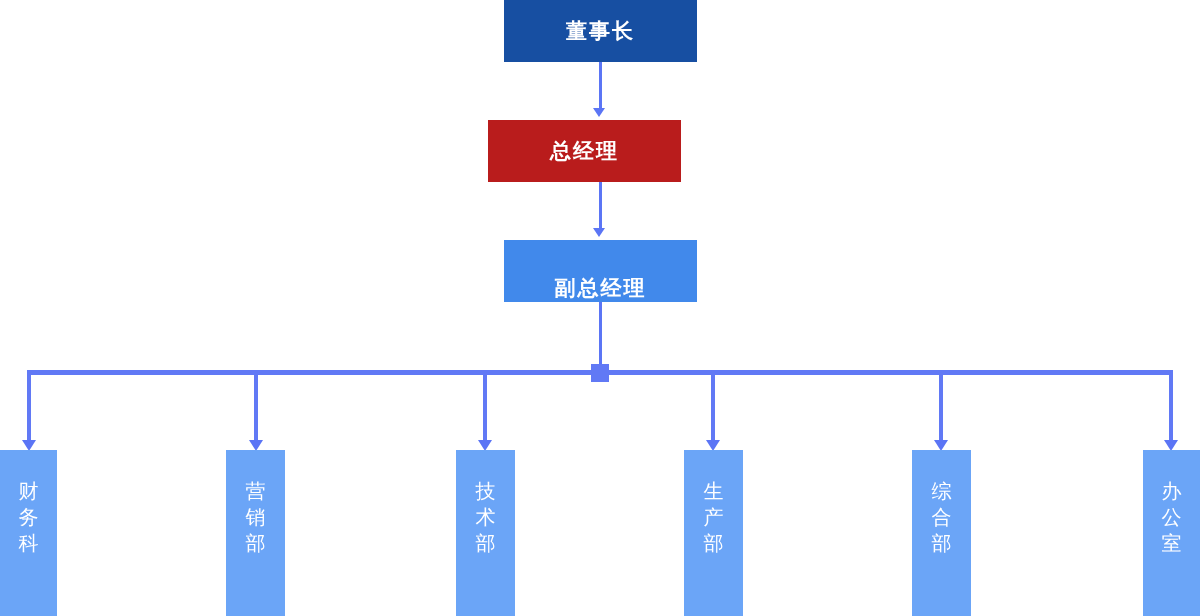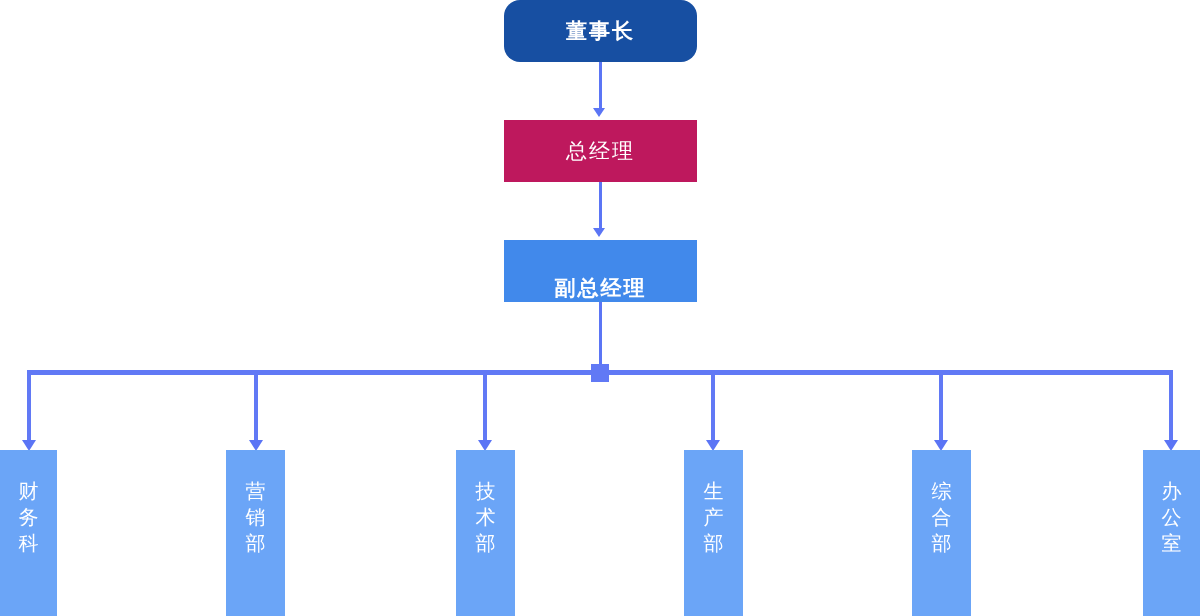--- a/index.html
+++ b/index.html
@@ -30,30 +30,29 @@
     letter-spacing: 2px;
   }
   .node-chairman {
     left: 504px;
     top: 0px;
     width: 193px;
     height: 62px;
     background: #174FA2;
     font-size: 21px;
     font-weight: bold;
-    border-radius: 16px;
   }
   .node-gm {
-    left: 504px;
+    left: 488px;
     top: 120px;
     width: 193px;
     height: 62px;
-    background: #be185d;
+    background: #b91c1c;
     font-size: 21px;
-    font-weight: normal;
+    font-weight: bold;
   }
   .node-deputy {
     left: 504px;
     top: 240px;
     width: 193px;
     height: 62px;
     background: #4189EB;
     font-size: 21px;
     font-weight: bold;
     align-items: flex-end;

